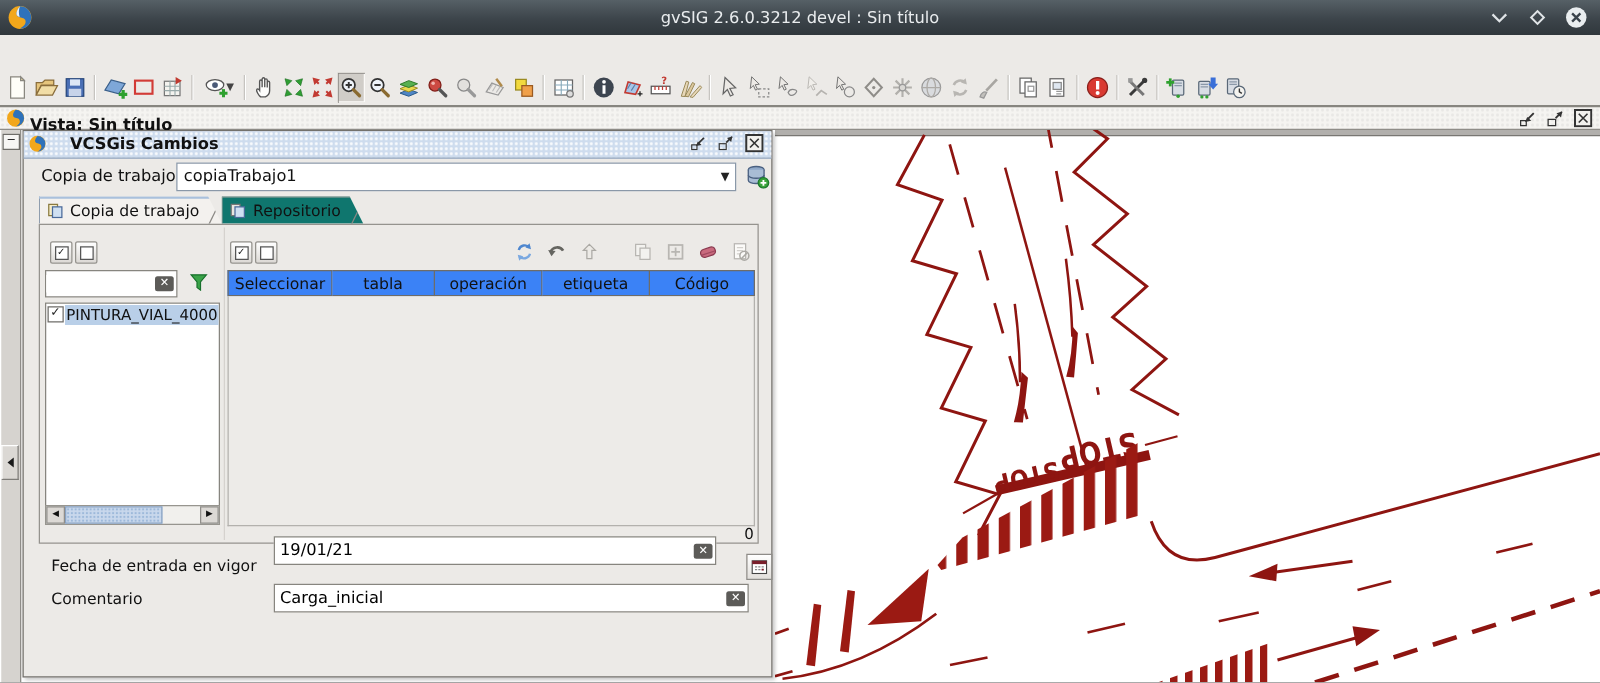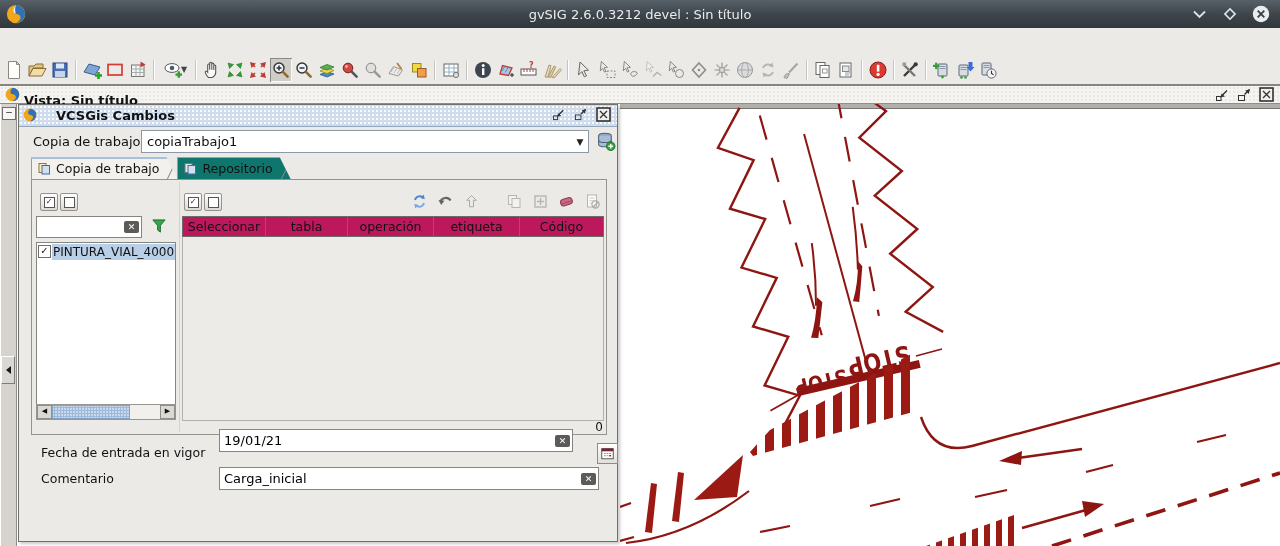--- a/index.html
+++ b/index.html
@@ -85,21 +85,21 @@
   .cbox2{width:11px;height:11px;border:1px solid #6e6c68;background:#fff;margin:0 1px;font-size:10px;
     line-height:10px;text-align:center;color:#222;flex:0 0 auto;}
   .layer-item .lbl{background:#b9cfe8;padding:1px 16px 1px 1px;overflow:hidden;}
   .hscroll{position:absolute;left:4px;top:224px;width:138px;height:14px;border:1px solid #97958f;
     background:#f1f0ed;display:flex;align-items:stretch;}
   .hs-arrow{width:13px;background:#dcd9d5;border:1px solid #908e8a;font-size:7px;text-align:center;
     line-height:11px;color:#111;flex:0 0 auto;}
   .hs-thumb{width:76px;background:#c9d8ec;border:1px solid #89a2c2;flex:0 0 auto;
     background-image:radial-gradient(circle,#9db9da 1px,transparent 1.2px);background-size:3px 3px;}
   .grid-header{position:absolute;left:150px;top:36px;width:422px;height:21px;display:flex;}
-  .gh-cell{border:1px solid #6e6c68;border-left:none;background:#be185d;font-size:12.5px;
+  .gh-cell{border:1px solid #6e6c68;border-left:none;background:#3b82f6;font-size:12.5px;
     display:flex;align-items:center;justify-content:center;box-sizing:border-box;}
   .gh-cell:first-child{border-left:1px solid #6e6c68;}
   .grid-body{position:absolute;left:150px;top:57px;width:420px;height:183px;background:#edebe8;
     border:1px solid #b3b1ad;border-top:none;}
   .count-label{position:absolute;right:3px;top:240px;font-size:12px;}
   .fld-label{position:absolute;font-size:12.5px;}
   .input-wrap{position:absolute;height:21px;background:#fff;border:1px solid #87857f;display:flex;align-items:center;}
   .input-wrap input{border:none;outline:none;flex:1;font-size:13px;font-family:inherit;padding:0 4px;min-width:0;background:transparent;}
   .cal-btn{position:absolute;left:578px;top:338px;width:19px;height:19px;background:linear-gradient(#fff,#e2dfdb);
     border:1px solid #8e8c88;display:flex;align-items:center;justify-content:center;}

